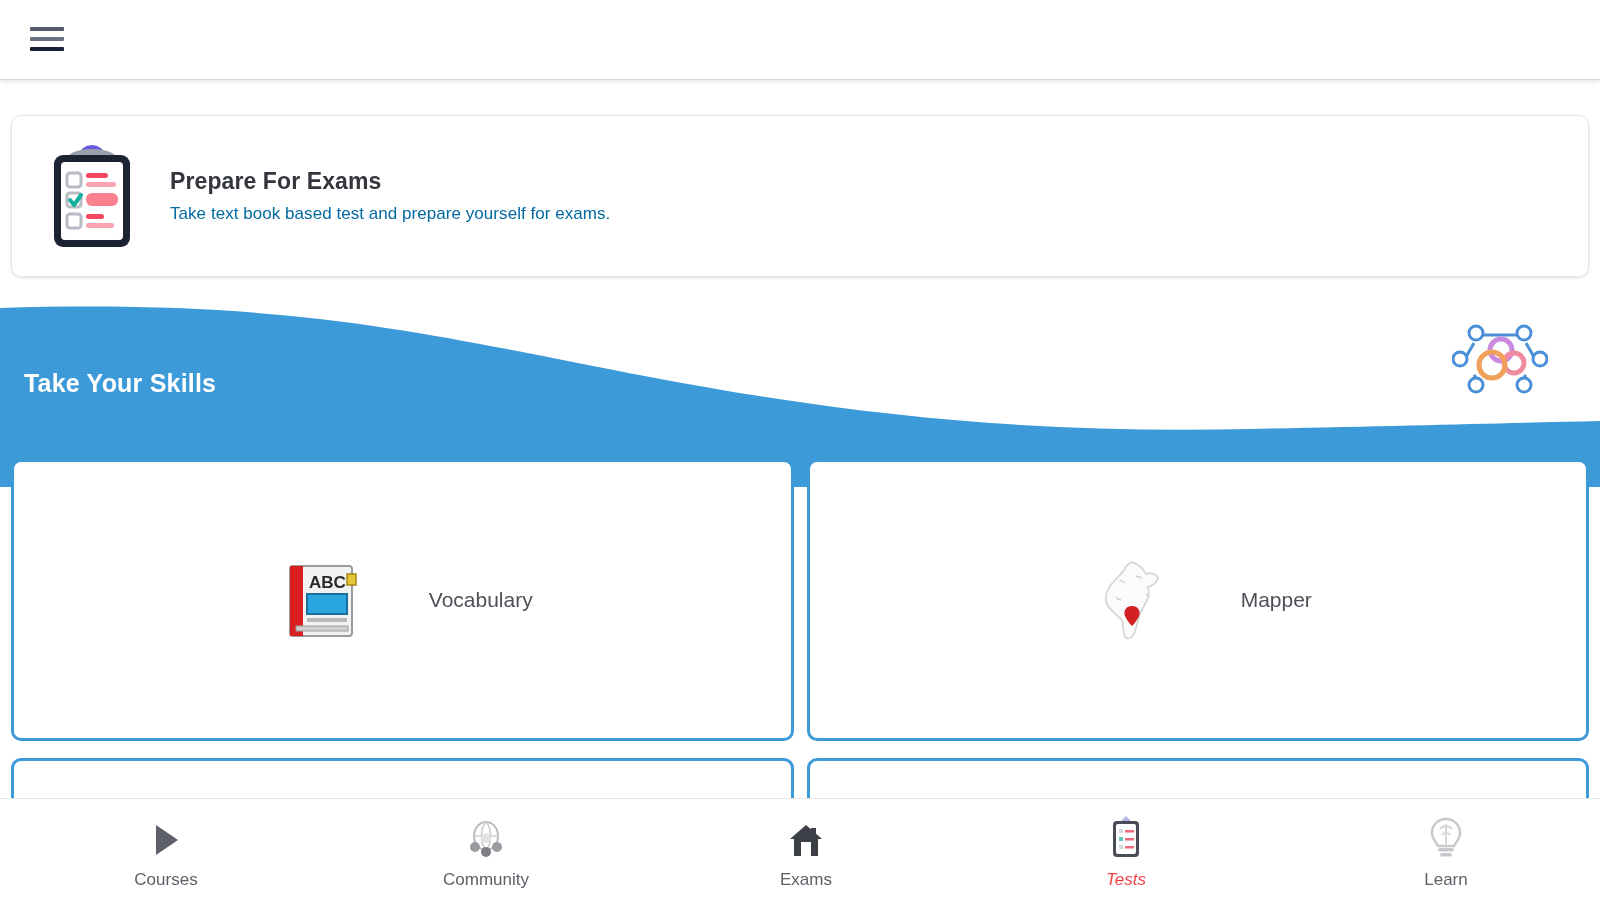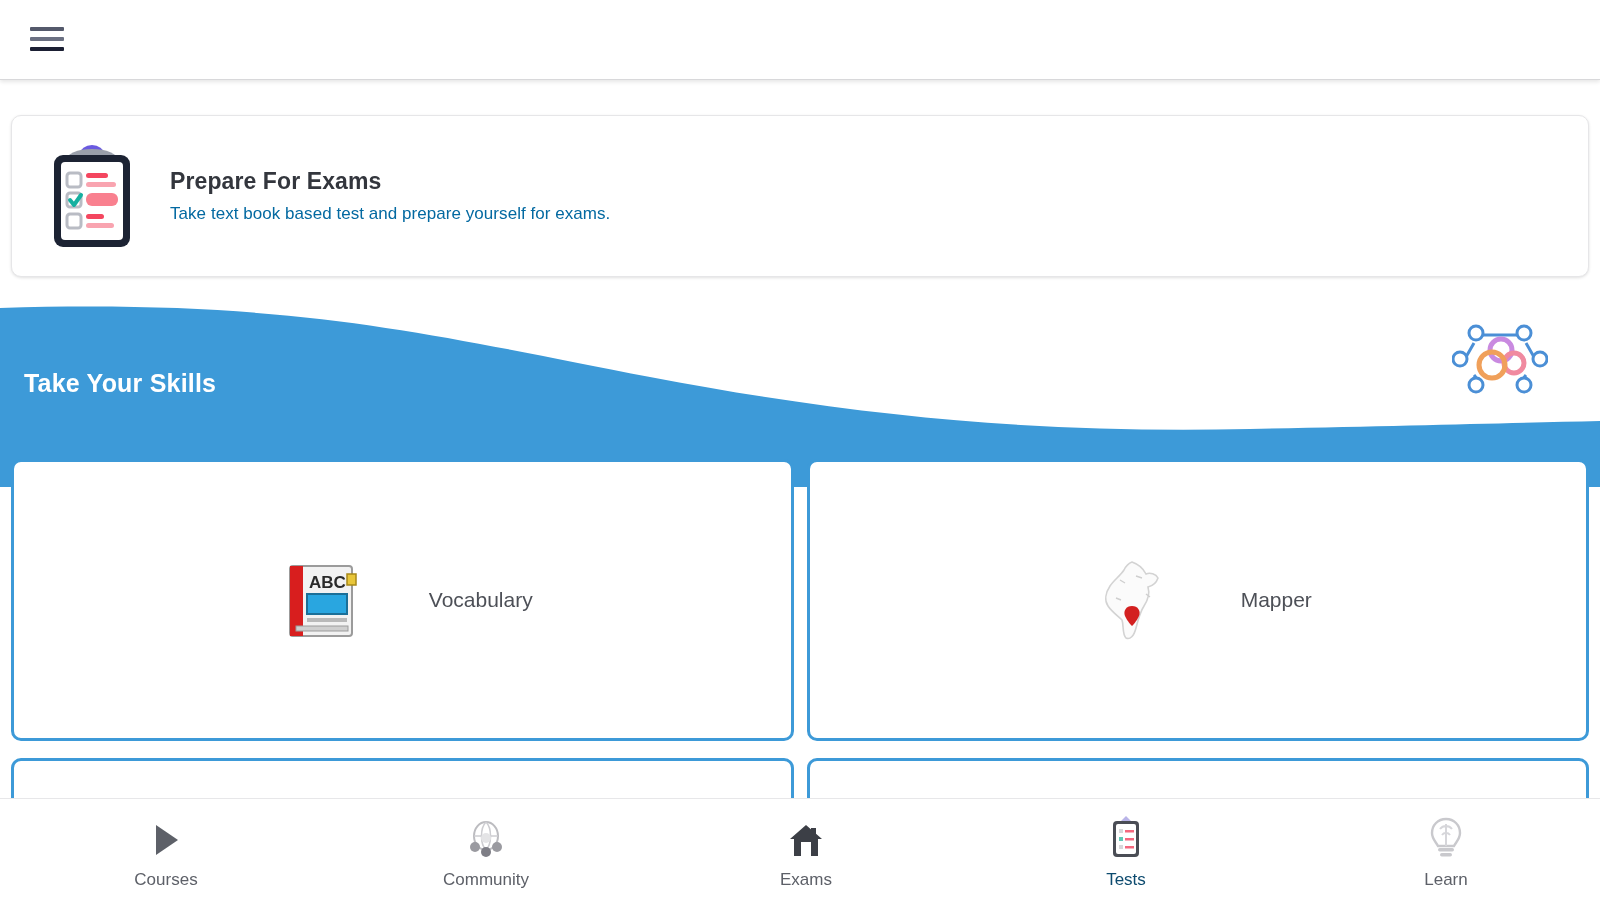--- a/index.html
+++ b/index.html
@@ -80,21 +80,21 @@
     display: flex; z-index: 8;
   }
   .nav-item {
     flex: 1 1 0; display: flex; flex-direction: column;
     align-items: center; justify-content: center; gap: 10px; cursor: pointer;
     padding-top: 6px;
     padding-left: 12px;
   }
   .nav-ico { height: 44px; display: flex; align-items: flex-end; justify-content: center; }
   .nav-label { font-size: 17px; color: #5d6068; }
-  .nav-item.active .nav-label { color: #0c4a6e; }
+  .nav-item.active .nav-label { color: #ef4444; font-style: italic; }
 </style>
 </head>
 <body>
 
 <div id="app">
 
   <div class="topbar">
     <div class="hamburger">
       <i></i>
       <i></i>

